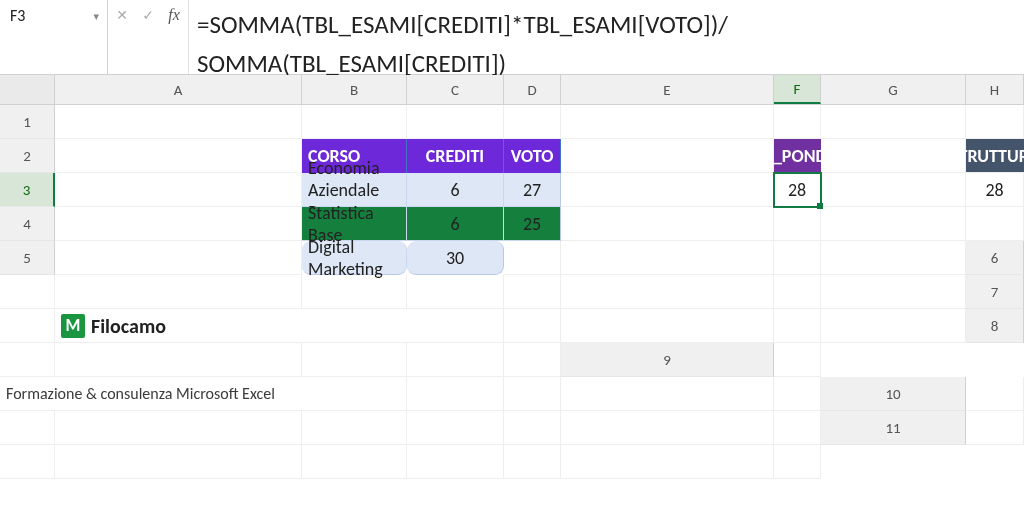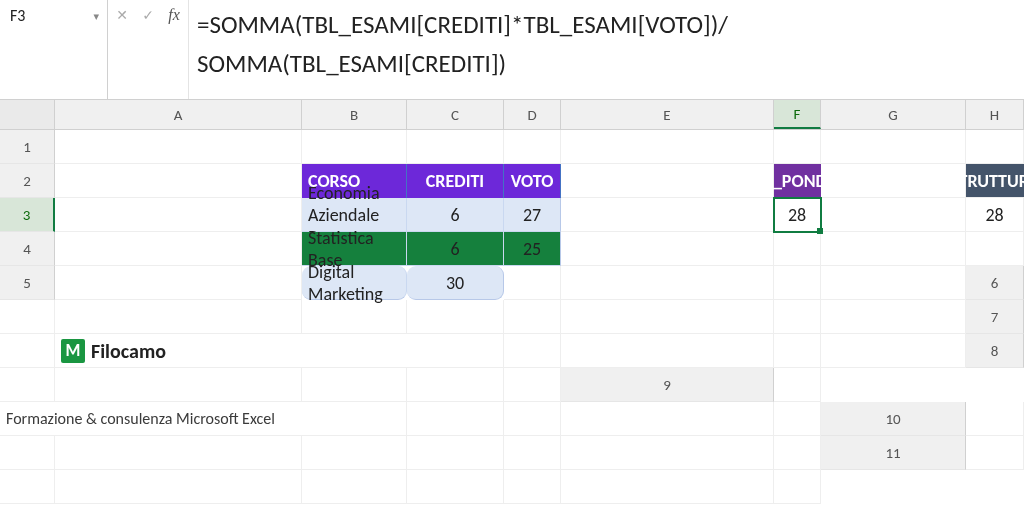--- a/index.html
+++ b/index.html
@@ -13,21 +13,21 @@
     height: 512px;
     position: relative;
   }
 
   
   .formula-bar {
     display: flex;
     align-items: stretch;
     border-bottom: 1px solid #d0d0d0;
     background: #fff;
-    height: 100px;
+    height: 75px;
   }
   .name-box {
     width: 108px;
     display: flex;
     align-items: flex-start;
     padding: 6px 8px 0 10px;
     border-right: 1px solid #d0d0d0;
     font-size: 16px;
     justify-content: space-between;
   }

